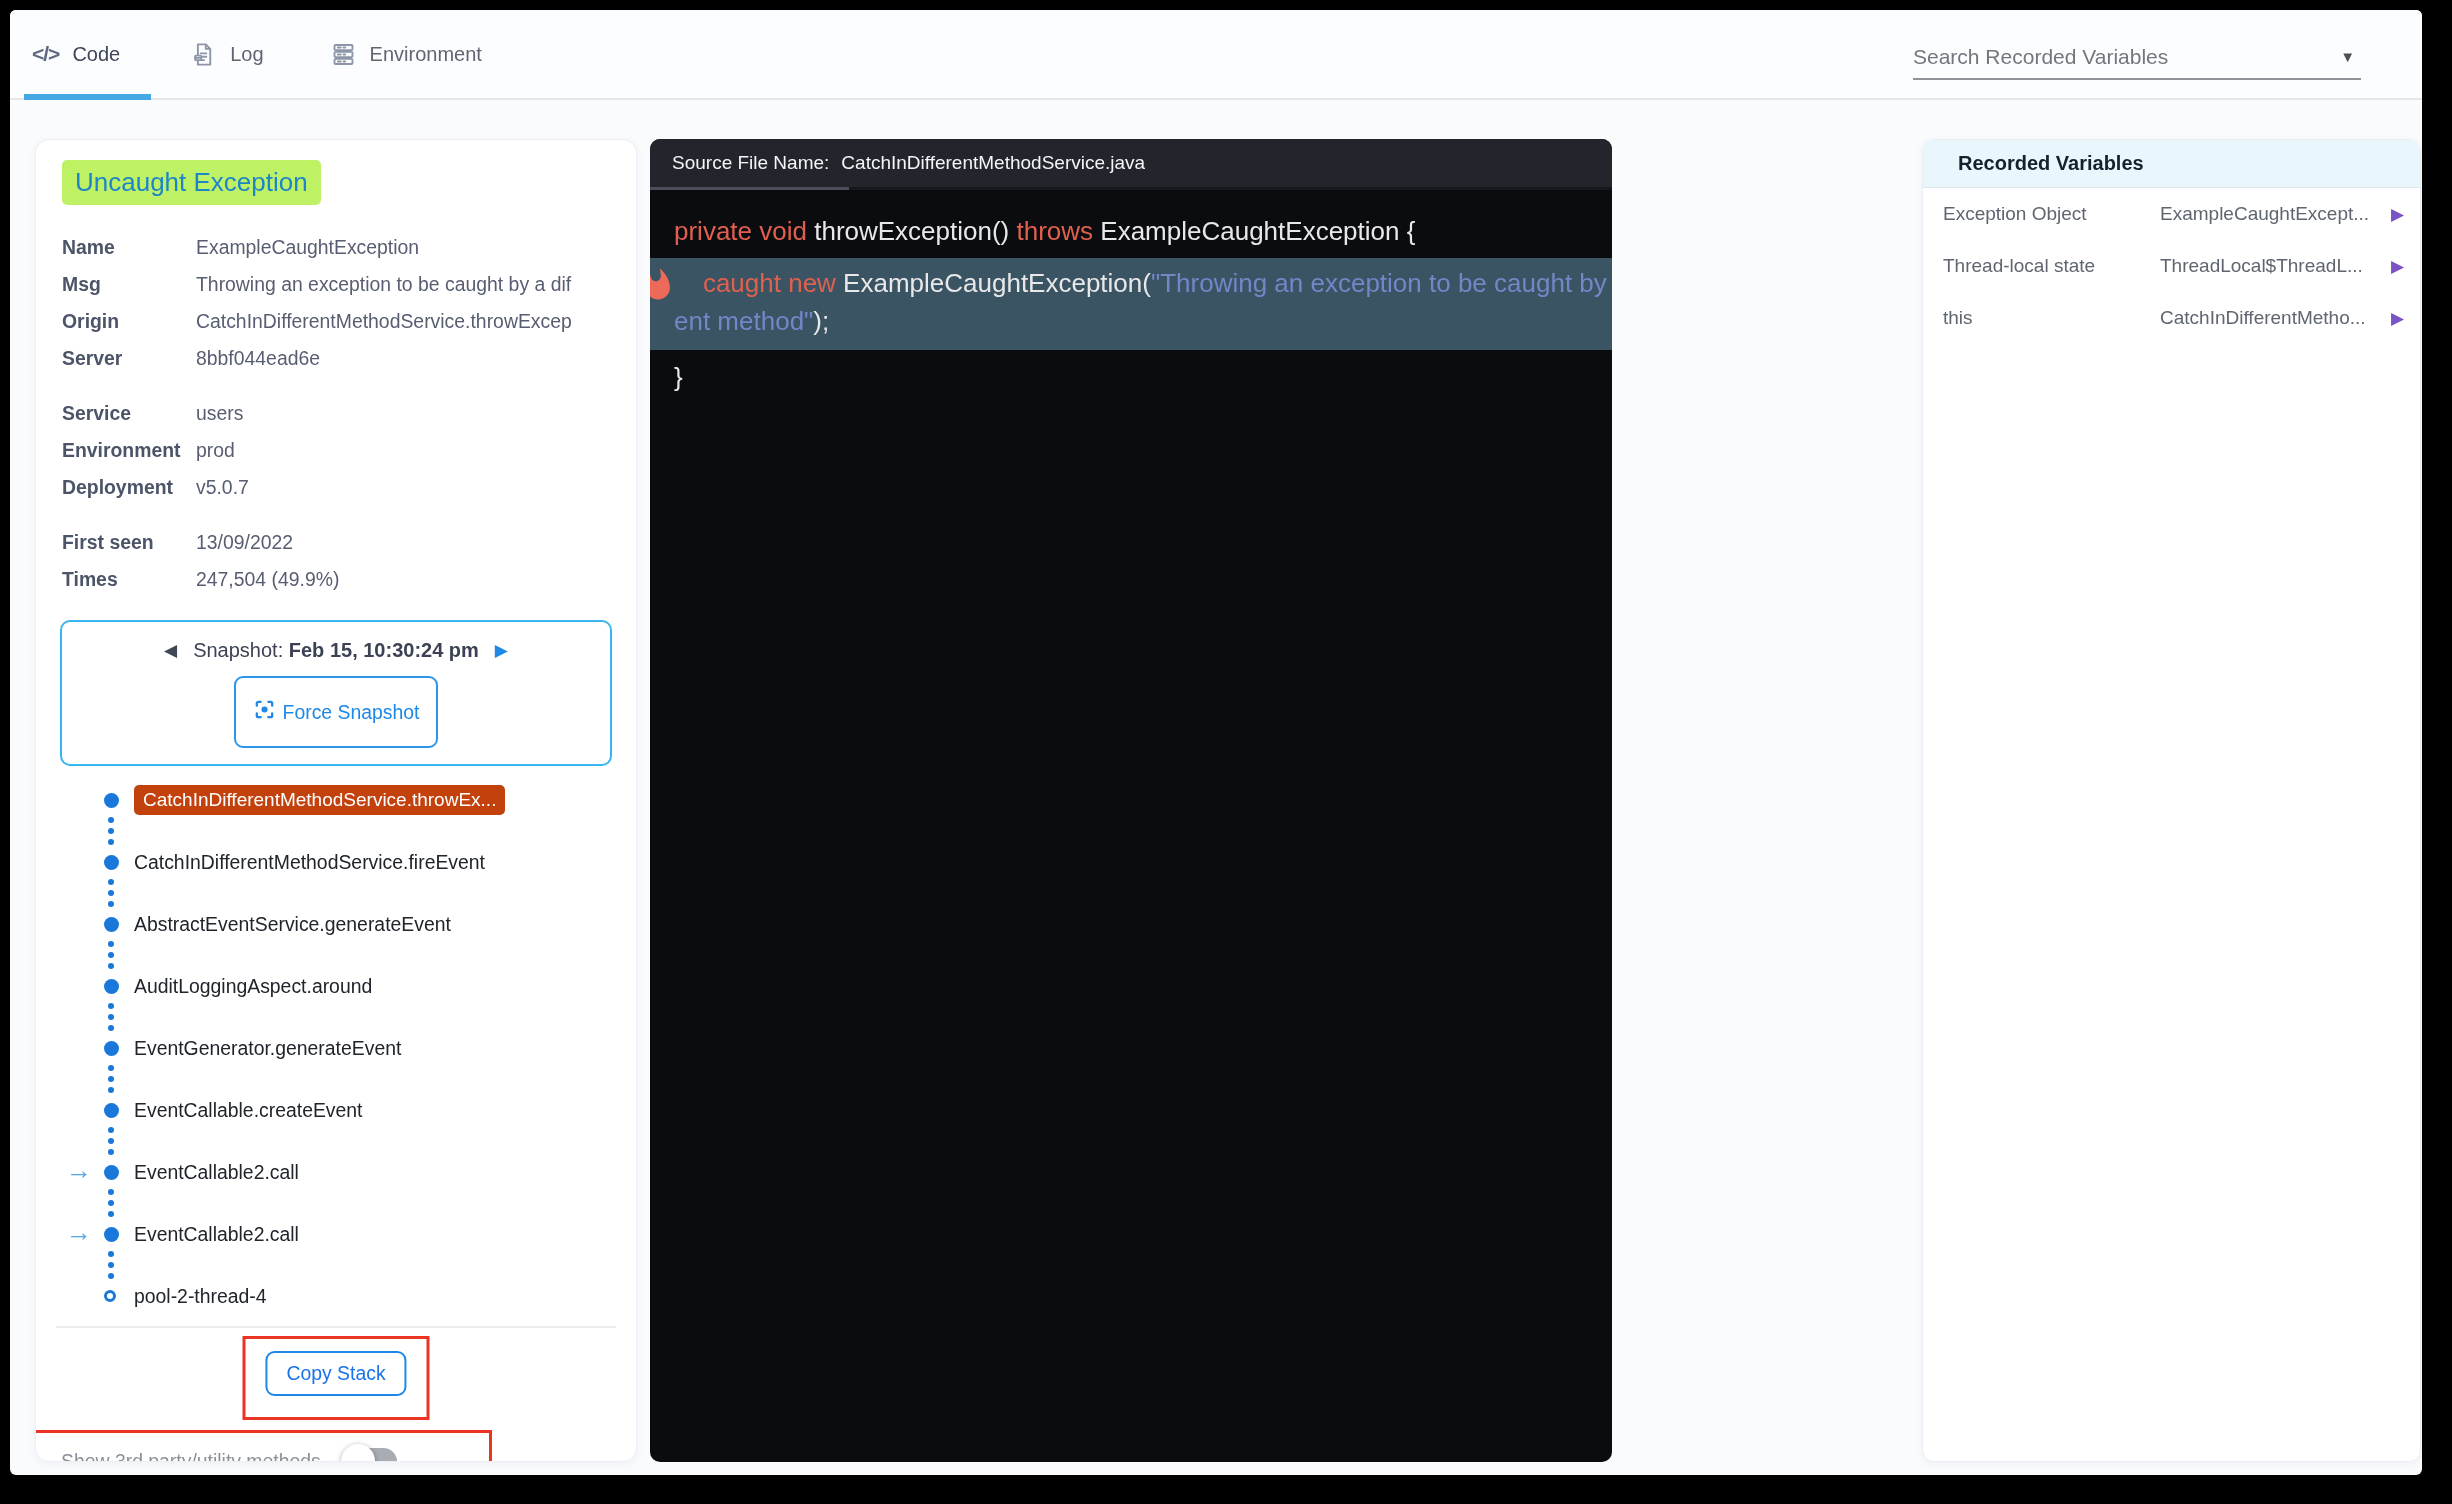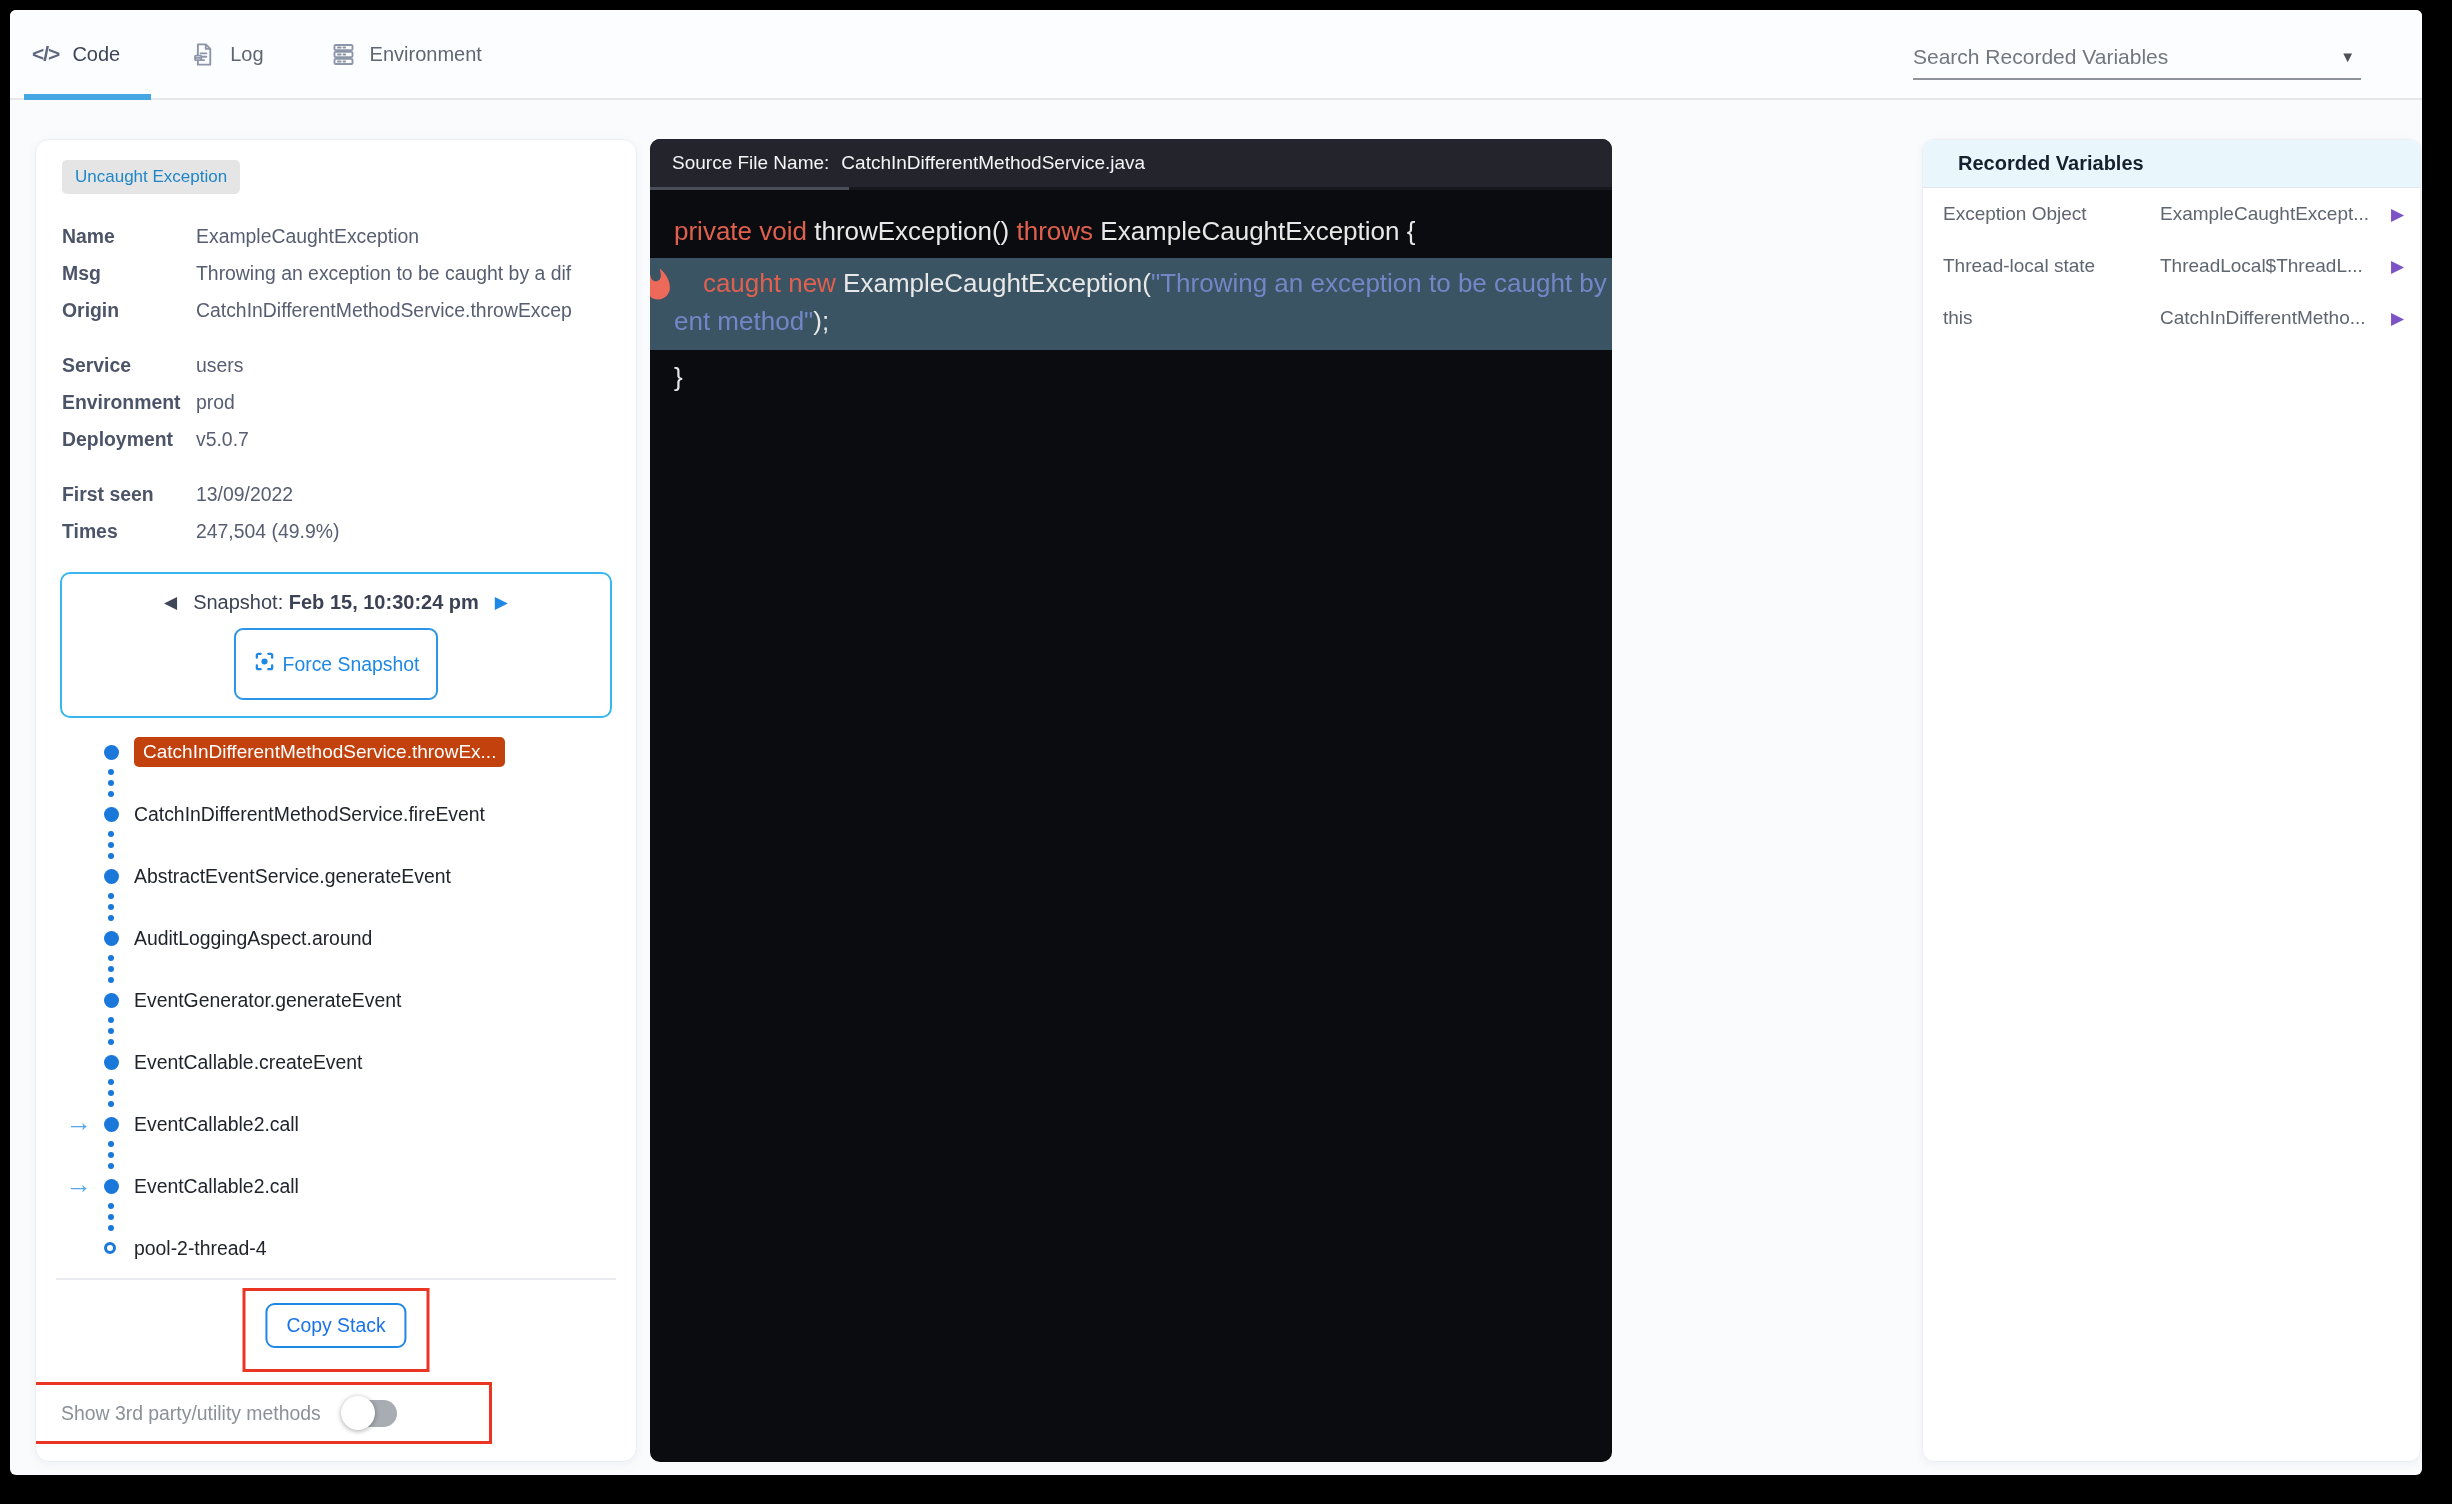--- a/index.html
+++ b/index.html
@@ -24,22 +24,22 @@
                    border-bottom:2px solid #8e9399; display:flex; align-items:center; cursor:pointer; }
   .search-select .lbl { color:#72777e; font-size:21px; }
   .search-select .caret { position:absolute; right:6px; top:12px; font-size:15px; color:#4e5258; }
 
   
   .card { position:absolute; background:#fff; border:1px solid #eceef4; border-radius:14px;
           box-shadow:0 2px 10px rgba(25,39,76,.05); }
 
   
   .left-panel { left:25px; top:129px; width:602px; height:1323px; overflow:hidden; }
-  .badge { display:inline-block; margin:20px 0 0 26px; background:#e5e5e5; color:#1e86c8;
-           font-size:17px; padding:7px 13px; border-radius:5px; }
+  .badge { display:inline-block; margin:20px 0 0 26px; background:#bef264; color:#1e86c8;
+           font-size:26px; padding:7px 13px; border-radius:5px; }
   .details { margin:24px 26px 0; }
   .details.g2,.details.g3 { margin-top:18px; }
   .drow { display:flex; height:37px; align-items:center; }
   .dlabel { width:134px; font-weight:700; color:#4c5468; font-size:19.4px; flex:none; }
   .dval { flex:1; color:#575e71; font-size:19.4px; white-space:nowrap; overflow:hidden; }
 
   .snapbox { margin:22px 24px 0; border:2.5px solid #38b6ef; border-radius:10px; padding:14px 10px 16px; }
   .snaprow { display:flex; align-items:center; justify-content:center; gap:16px; height:28px; }
   .snap-arrow { font-size:17px; cursor:pointer; }
   .snap-arrow.left { color:#3f4756; }
@@ -156,20 +156,24 @@
         <span class="dval">ExampleCaughtException</span>
       </div>
       <div class="drow">
         <span class="dlabel">Msg</span>
         <span class="dval">Throwing an exception to be caught by a dif</span>
       </div>
       <div class="drow">
         <span class="dlabel">Origin</span>
         <span class="dval">CatchInDifferentMethodService.throwExcep</span>
       </div>
+      <div class="drow">
+        <span class="dlabel">Server</span>
+        <span class="dval">8bbf044ead6e</span>
+      </div>
     </div>
 
     <div class="details g2">
       <div class="drow">
         <span class="dlabel">Service</span>
         <span class="dval">users</span>
       </div>
       <div class="drow">
         <span class="dlabel">Environment</span>
         <span class="dval">prod</span>

